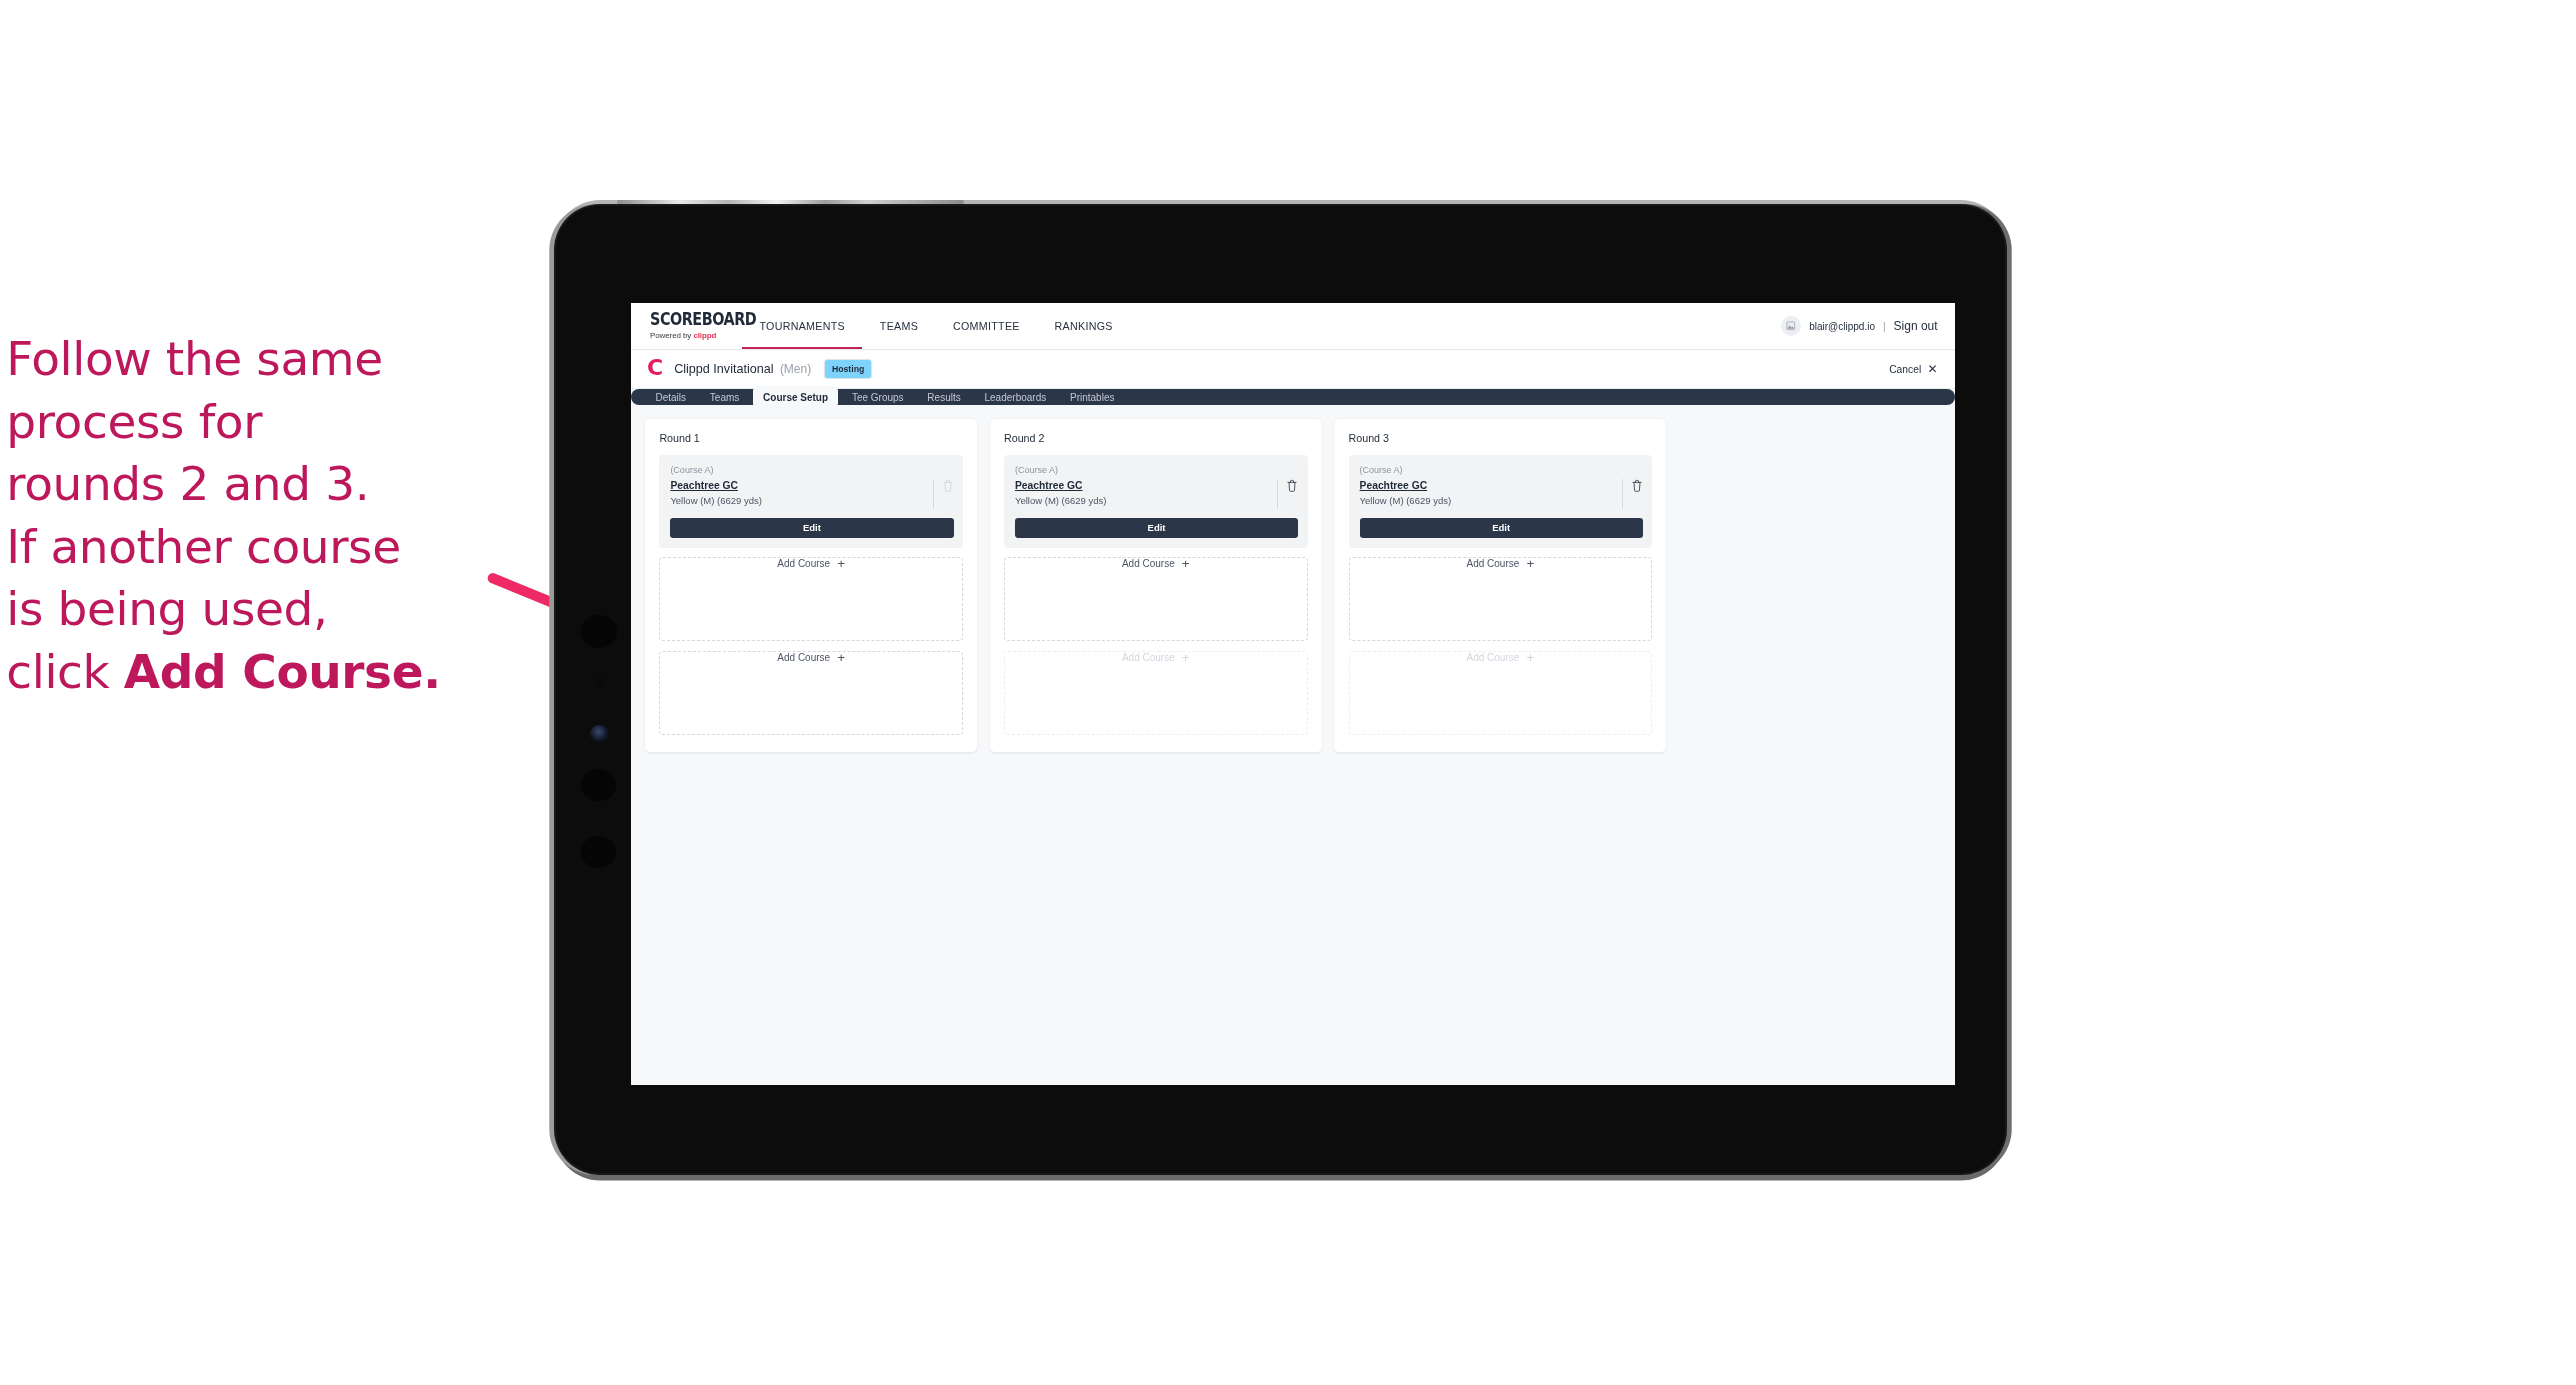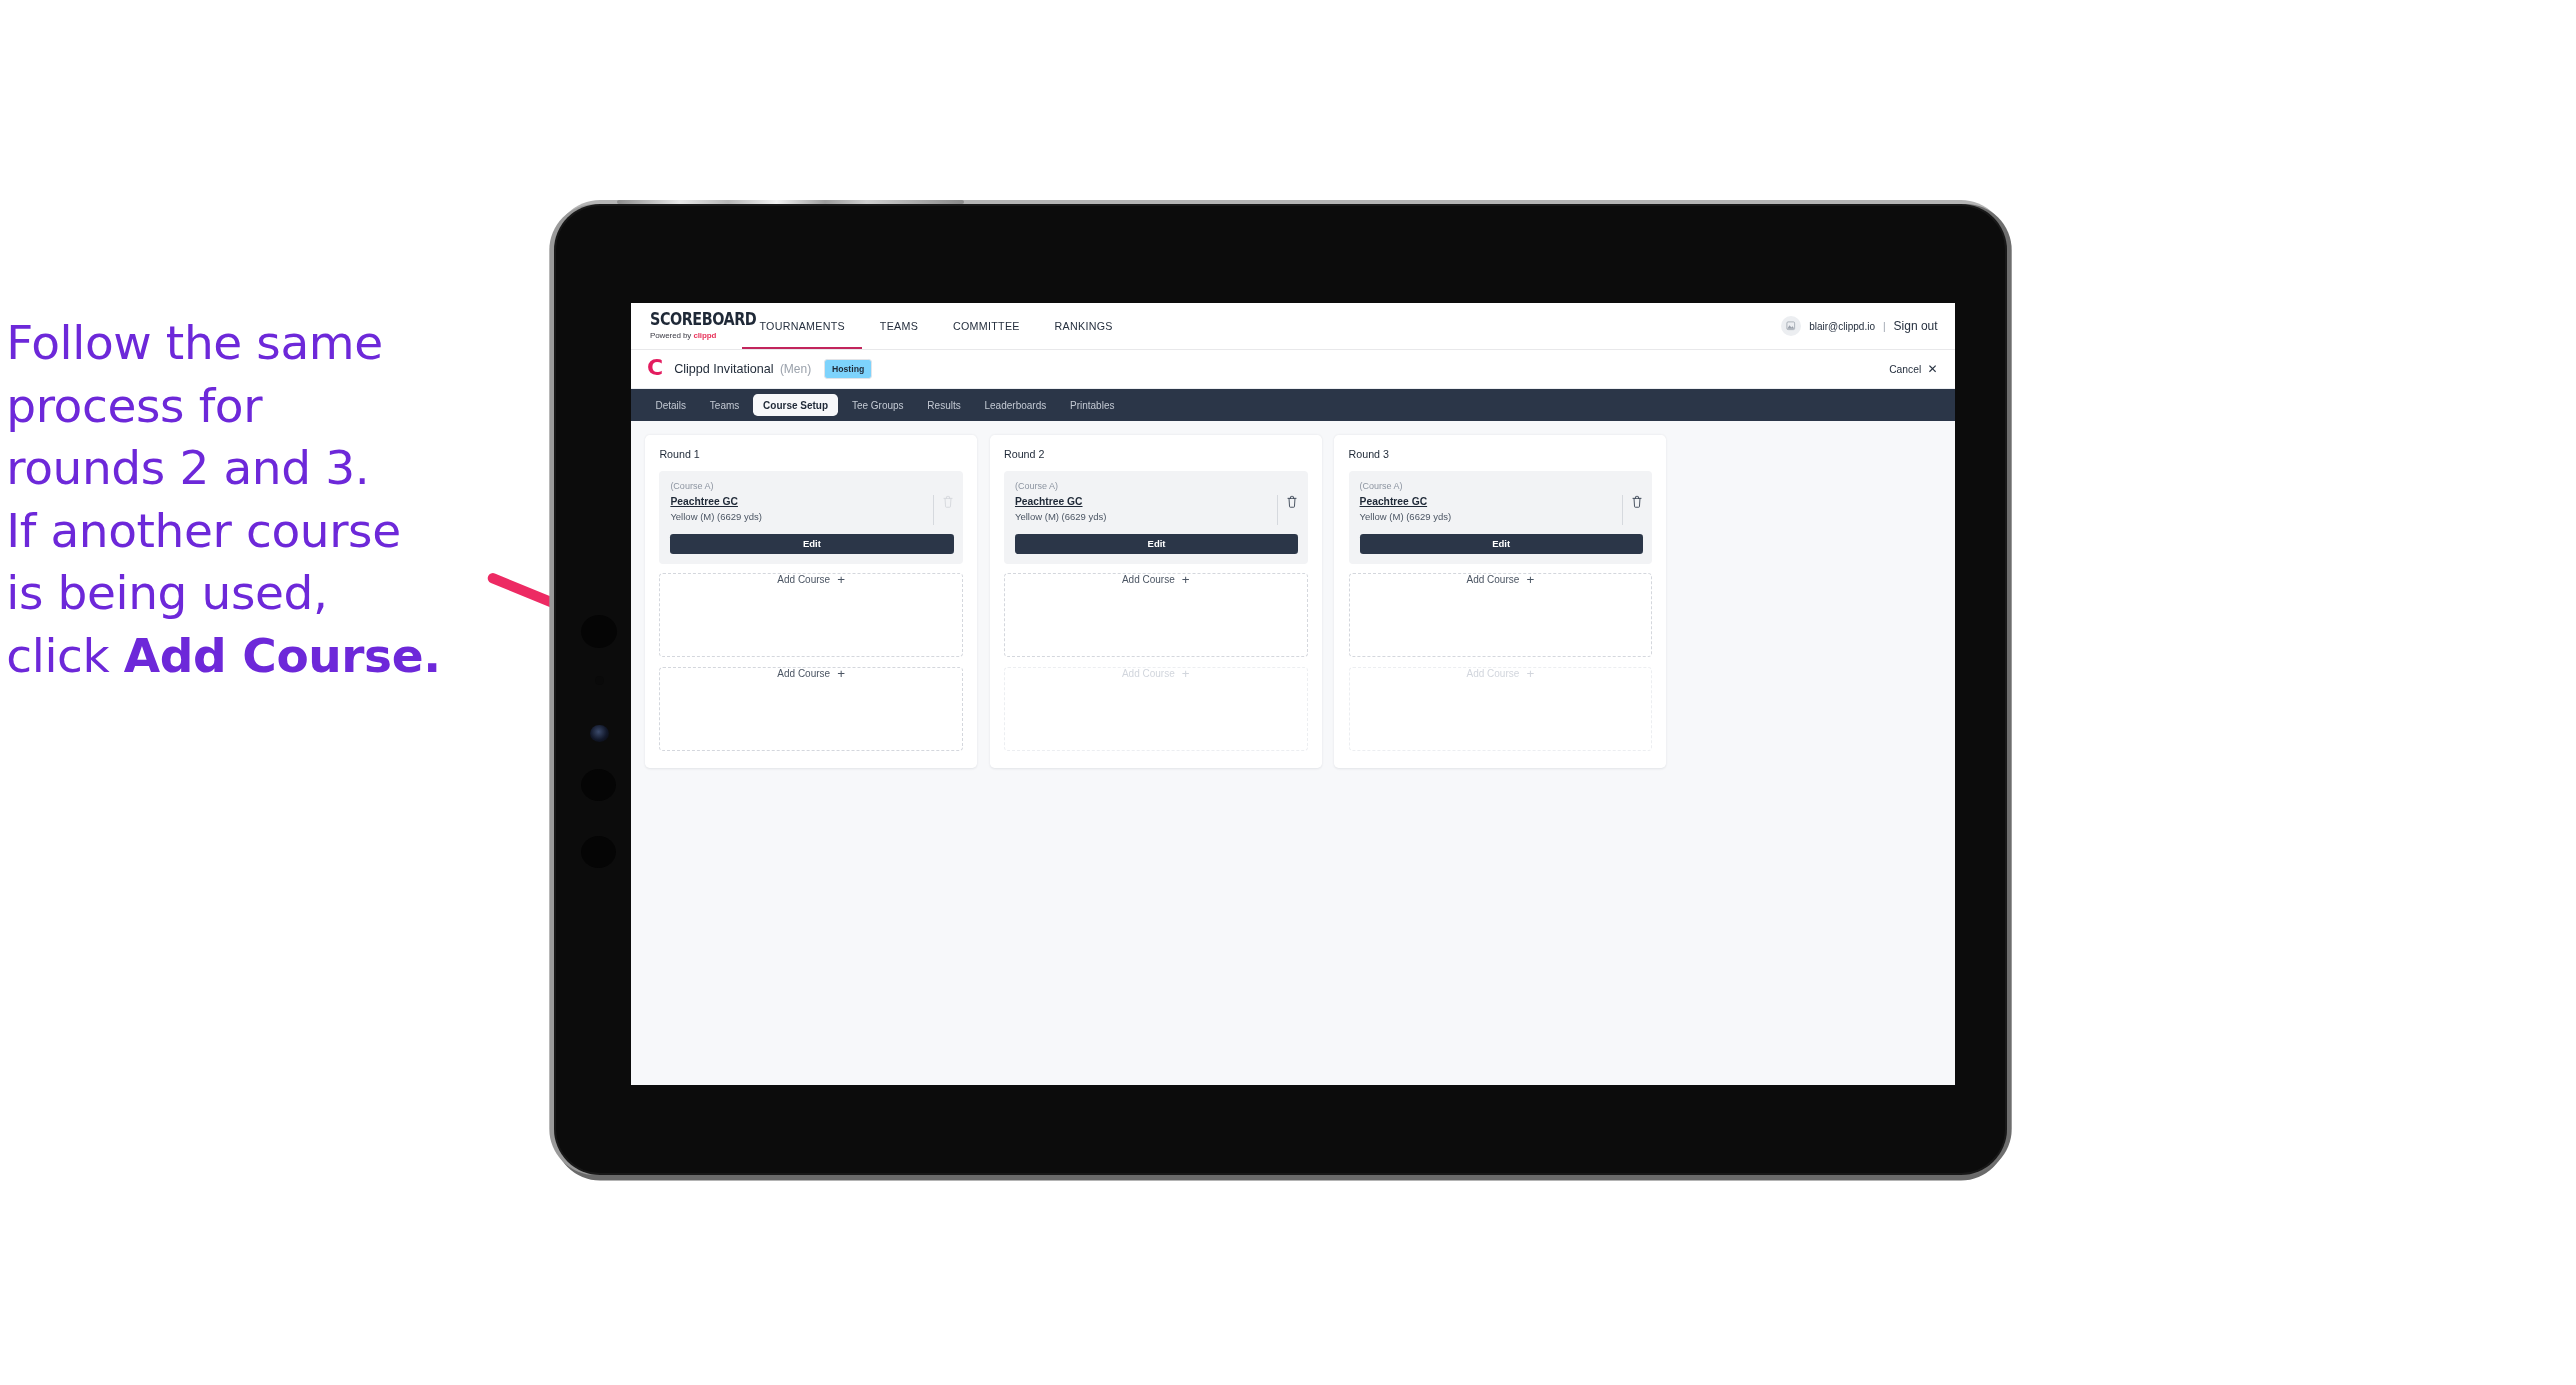--- a/index.html
+++ b/index.html
@@ -7,25 +7,25 @@
     width:2576px;height:1386px;
     background:#ffffff;
     font-family:"Liberation Sans", sans-serif;
     overflow:hidden;
     position:relative;
   }
 
   
   #annotation{
     position:absolute;
-    left:6.3px; top:312px;
+    left:6.3px; top:328px;
     width:505px;
     font-size:47px;
     line-height:1.33;
-    color:#6d28d9;
+    color:#be185d;
     font-family:"DejaVu Sans", sans-serif;
     letter-spacing:-0.4px;
   }
   #annotation .ln{display:block;white-space:nowrap;}
   #annotation b{font-weight:bold;}
 
   
   #arrow-annotation{
     position:absolute; left:466px; top:545px;
     width:332px; height:174px;
@@ -136,22 +136,22 @@
     border:0.8px solid #e2e4e8;border-radius:3.2px;padding:4px 7.1px;background:#7dd3fc;
   }
   #tourn-cancel{
     margin-left:auto;display:flex;align-items:center;gap:6.3px;
     font-size:10.3px;color:#26303f;cursor:pointer;
   }
   #cancel-x{font-size:12px;line-height:1;}
 
   
   #subtabs{
-    height:32px;background:#2b3648;display:flex;align-items:center;
-    padding-left:14.2px;gap:3.2px;
+    height:16px;background:#2b3648;display:flex;align-items:center;
+    padding-left:14.2px;gap:3.2px;border-radius:15px;
   }
   .subtab{
     font-size:10px;color:#c3c9d3;padding:5.5px 10.3px;border-radius:4.7px;cursor:pointer;
   }
   .subtab.active{background:#f7f8fa;color:#1f2937;font-weight:bold;}
 
   
   #board{
     padding:14.2px 0 0 14.2px;display:flex;gap:12.6px;align-items:flex-start;
   }

